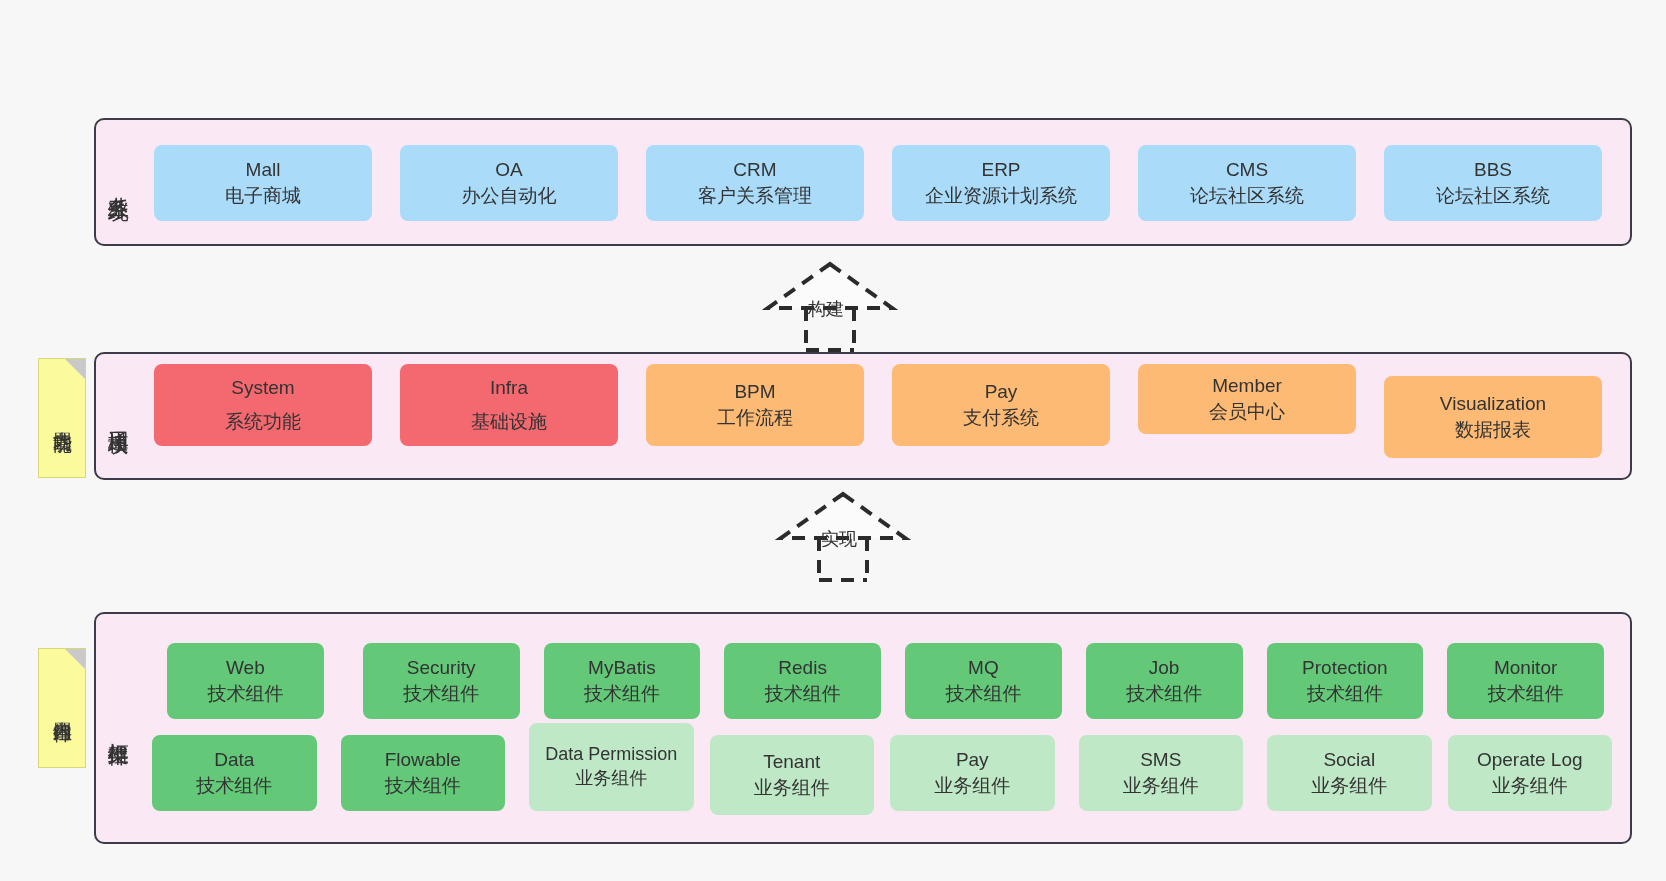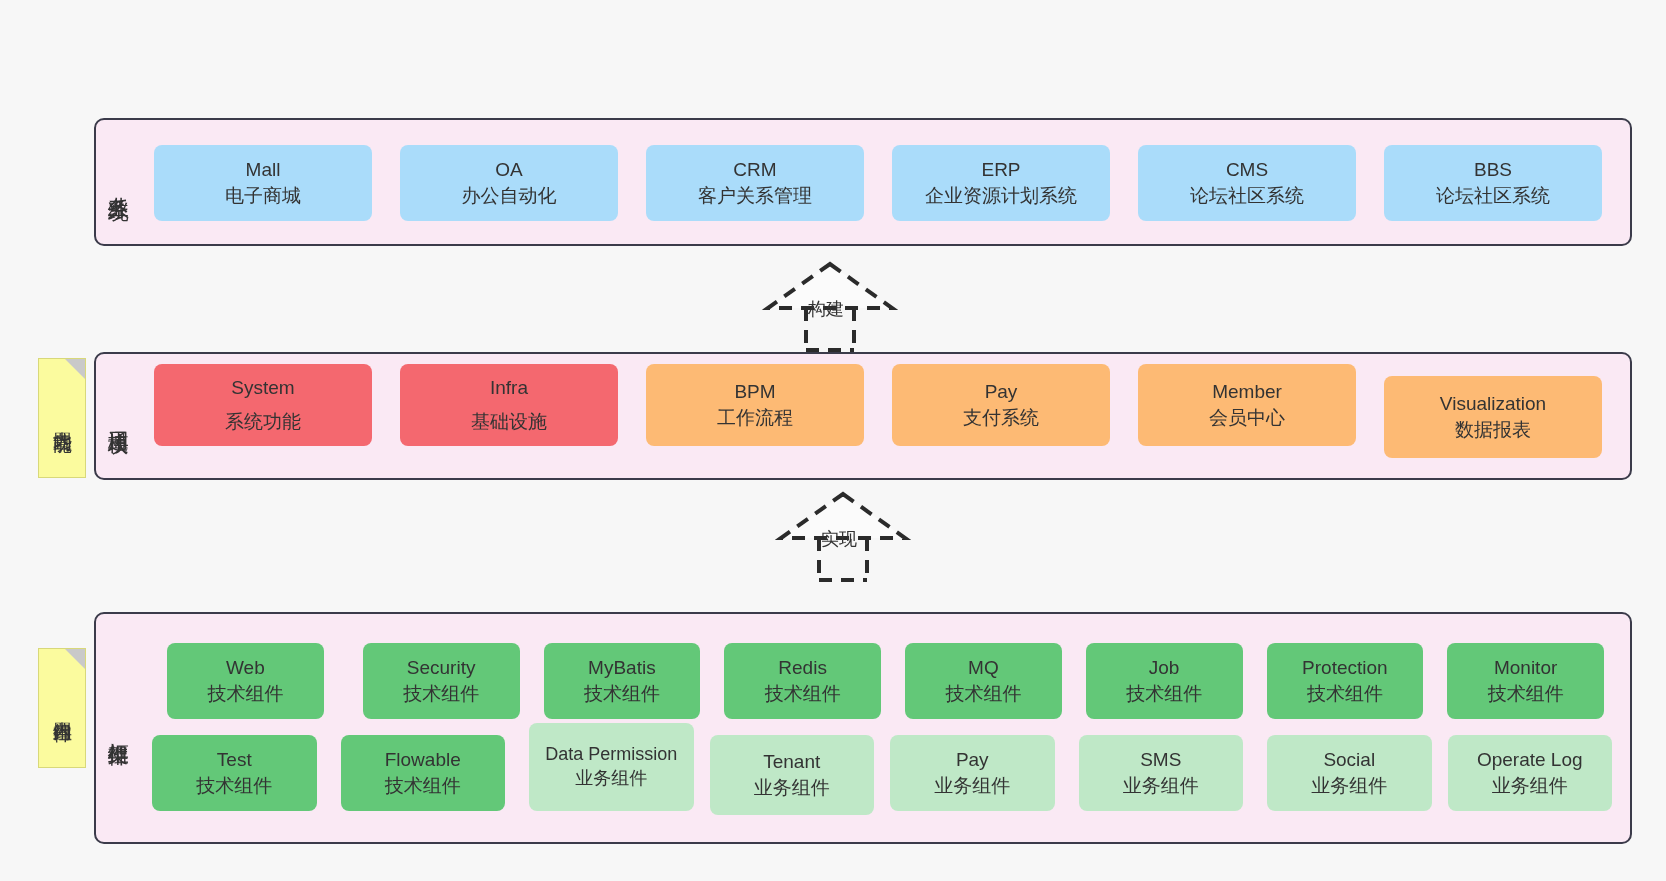--- a/index.html
+++ b/index.html
@@ -192,21 +192,21 @@
             <span class="line2">基础设施</span>
           </div>
           <div class="card c-pink" style="flex: 1 1 0px; margin: 0px 14px; height: 82px;">
             <span class="line1">BPM</span>
             <span class="line2">工作流程</span>
           </div>
           <div class="card c-pink" style="flex: 1 1 0px; margin: 0px 14px; height: 82px;">
             <span class="line1">Pay</span>
             <span class="line2">支付系统</span>
           </div>
-          <div class="card c-pink" style="flex: 1 1 0px; margin: 0px 14px; height: 82px;">
+          <div class="card c-pink" style="flex: 1 1 0px; margin: 0px 14px; height: 70px;">
             <span class="line1">Member</span>
             <span class="line2">会员中心</span>
           </div>
           <div class="card c-pink" style="flex: 1 1 0px; margin: 12px 14px; height: 82px;">
             <span class="line1">Visualization</span>
             <span class="line2">数据报表</span>
           </div>
         </div>
     </div>
   </div>
@@ -257,21 +257,21 @@
             <span class="line1">Protection</span>
             <span class="line2">技术组件</span>
           </div>
           <div class="card c-green" style="flex: 1 1 0px; margin: 0px 12px; height: 76px;">
             <span class="line1">Monitor</span>
             <span class="line2">技术组件</span>
           </div>
         </div>
       <div class="card-row" id="row-fw2">
           <div class="card c-green" style="flex: 1 1 0px; margin: 0px 12px; height: 76px;">
-            <span class="line1">Test</span>
+            <span class="line1">Data</span>
             <span class="line2">技术组件</span>
           </div>
           <div class="card c-green" style="flex: 1 1 0px; margin: 0px 12px; height: 76px;">
             <span class="line1">Flowable</span>
             <span class="line2">技术组件</span>
           </div>
           <div class="card c-lightgreen" style="flex: 1 1 0px; margin: -12px 12px 0px; height: 88px; font-size: 18px;">
             <span class="line1">Data Permission</span>
             <span class="line2">业务组件</span>
           </div>

